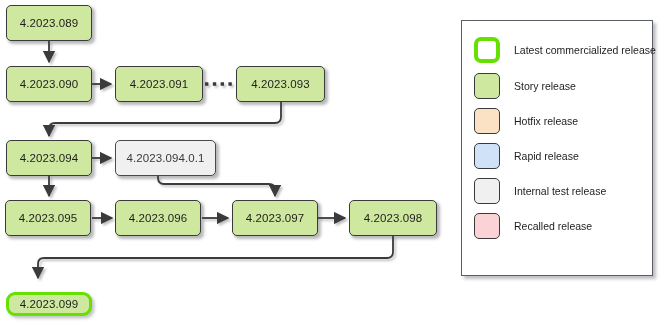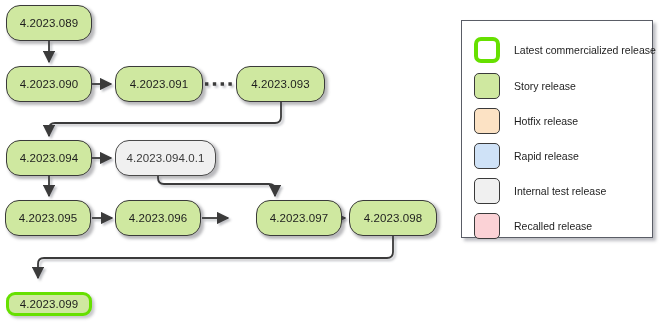--- a/index.html
+++ b/index.html
@@ -19,21 +19,21 @@
     position: absolute;
     left: 0;
     top: 0;
     width: 672px;
     height: 325px;
     pointer-events: none;
   }
   .node {
     position: absolute;
     box-sizing: border-box;
-    border-radius: 14px;
+    border-radius: 5px;
     border: 1.6px solid #3a3a3a;
     display: flex;
     align-items: center;
     justify-content: center;
     font-size: 11.5px;
     color: #1d1d1d;
     letter-spacing: 0.1px;
     white-space: nowrap;
     box-shadow: 2.5px 2.5px 3px rgba(70,70,80,0.38);
     z-index: 2;
@@ -51,21 +51,21 @@
     border-radius: 9px;
     box-shadow: 2.5px 2.5px 3px rgba(70,70,80,0.3);
   }
 
   
   #legend {
     position: absolute;
     left: 461px;
     top: 20px;
     width: 192px;
-    height: 218px;
+    height: 256px;
     box-sizing: border-box;
     background: #ffffff;
     border: 1.5px solid #5a5d66;
     box-shadow: 3px 3px 3px rgba(110,113,125,0.45);
     z-index: 3;
     padding-left: 28px;
   }
   .legend-row {
     position: absolute;
     left: 12px;
@@ -135,21 +135,21 @@
   </svg>
 
   <div class="node story" style="left:6px;   top:5px;   width:86px;  height:36px;">4.2023.089</div>
   <div class="node story" style="left:6px;   top:66px;  width:86px;  height:36px;">4.2023.090</div>
   <div class="node story" style="left:115px; top:66px;  width:88px;  height:36px;">4.2023.091</div>
   <div class="node story" style="left:236px; top:66px;  width:89px;  height:36px;">4.2023.093</div>
   <div class="node story" style="left:6px;   top:140px; width:86px;  height:36px;">4.2023.094</div>
   <div class="node internal" style="left:115px; top:140px; width:101px; height:36px;">4.2023.094.0.1</div>
   <div class="node story" style="left:5px;   top:200px; width:86px;  height:36px;">4.2023.095</div>
   <div class="node story" style="left:115px; top:200px; width:86px;  height:36px;">4.2023.096</div>
-  <div class="node story" style="left:232px; top:200px; width:86px;  height:36px;margin-left:24px;">4.2023.097</div>
+  <div class="node story" style="left:232px; top:200px; width:86px;  height:36px;">4.2023.097</div>
   <div class="node story" style="left:349px; top:200px; width:88px;  height:36px;">4.2023.098</div>
   <div class="node story latest" style="left:6px;   top:292px; width:86px;  height:24px;">4.2023.099</div>
 
   <div id="legend">
     <div class="legend-row" style="top:12px;">
       <span class="swatch latest-sw"></span>
       <span class="legend-label">Latest commercialized release</span>
     </div>
     <div class="legend-row" style="top:48px;justify-content:space-between;">
       <span class="swatch" style="background:#cfe8a0;"></span>

